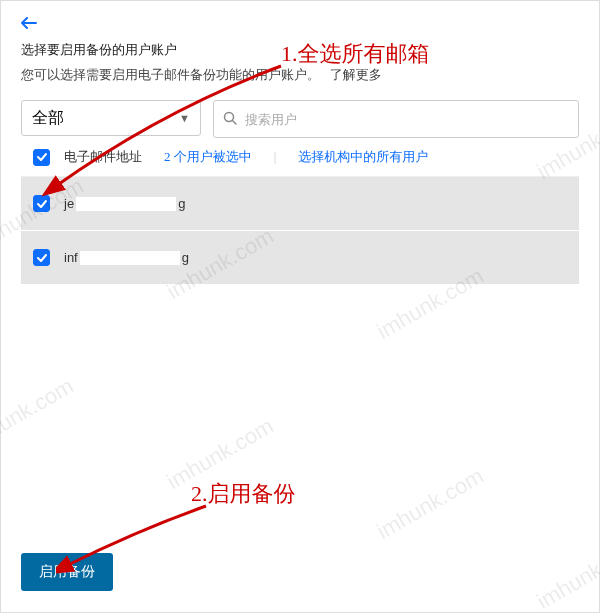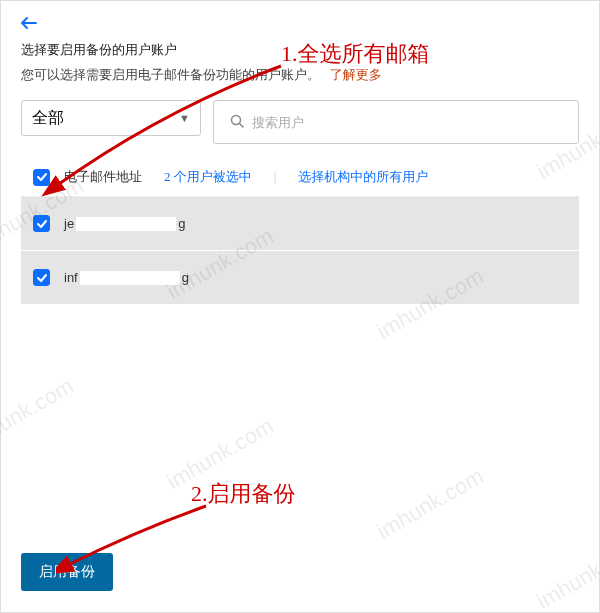--- a/index.html
+++ b/index.html
@@ -30,54 +30,53 @@
       font-weight: 400;
       color: #222;
       margin-bottom: 7px;
     }
     .subtitle {
       font-size: 13px;
       color: #444;
       margin-bottom: 16px;
     }
     .learn-more {
-      color: #c2410c;
+      color: #404040;
       margin-left: 6px;
       cursor: pointer;
     }
     .filter-row {
       display: flex;
       gap: 12px;
-      margin-bottom: 14px;
     }
     .select-wrap {
       position: relative;
       flex: 0 0 180px;
       height: 36px;
       border: 1px solid #ccc;
       border-radius: 3px;
       background: #fff;
       display: flex;
       align-items: center;
       padding: 0 10px;
       cursor: pointer;
     }
     .select-wrap .chev {
       margin-left: auto;
       color: #666;
       font-size: 11px;
     }
     .search-wrap {
       flex: 1;
-      height: 44px;
+      height: 38px;
       border: 1px solid #ccc;
       border-radius: 3px;
       display: flex;
       align-items: center;
-      padding: 0 16px;
+      padding: 0 9px;
       gap: 8px;
     }
     .search-wrap input {
       border: none;
       outline: none;
       flex: 1;
       font-size: 13px;
       color: #333;
     }
     .search-wrap input::placeholder { color: #aaa; }

